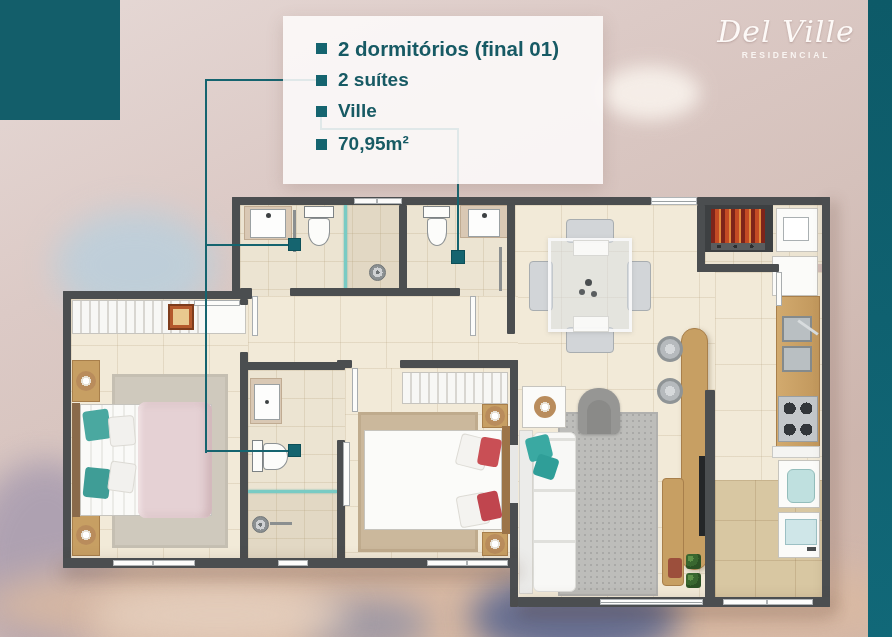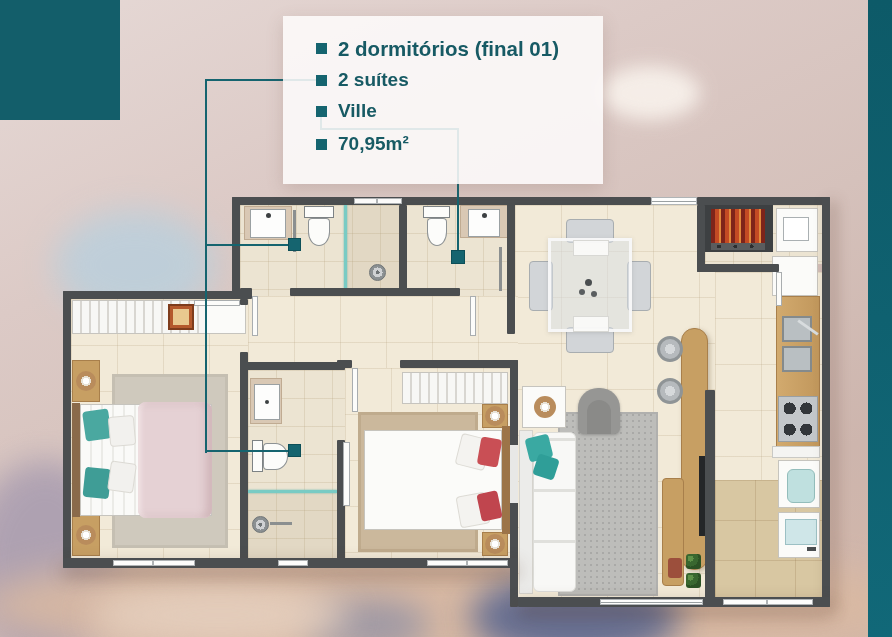--- a/index.html
+++ b/index.html
@@ -274,17 +274,21 @@
     <div class="spec-row" style="top:85px;">
       <span class="bullet"></span>
       <span class="spec-label spec-std">Ville</span>
     </div>
     <div class="spec-row" style="top:118px;">
       <span class="bullet"></span>
       <span class="spec-label spec-std">70,95m²</span>
     </div>
   </div>
 
+  <div class="logo">
+    <div class="logo-name">Del Ville</div>
+    <div class="logo-sub">RESIDENCIAL</div>
+  </div>
 
   <div class="corner-rect"></div>
   <div class="side-band"></div>
 
 </div>
 
 </body></html>

